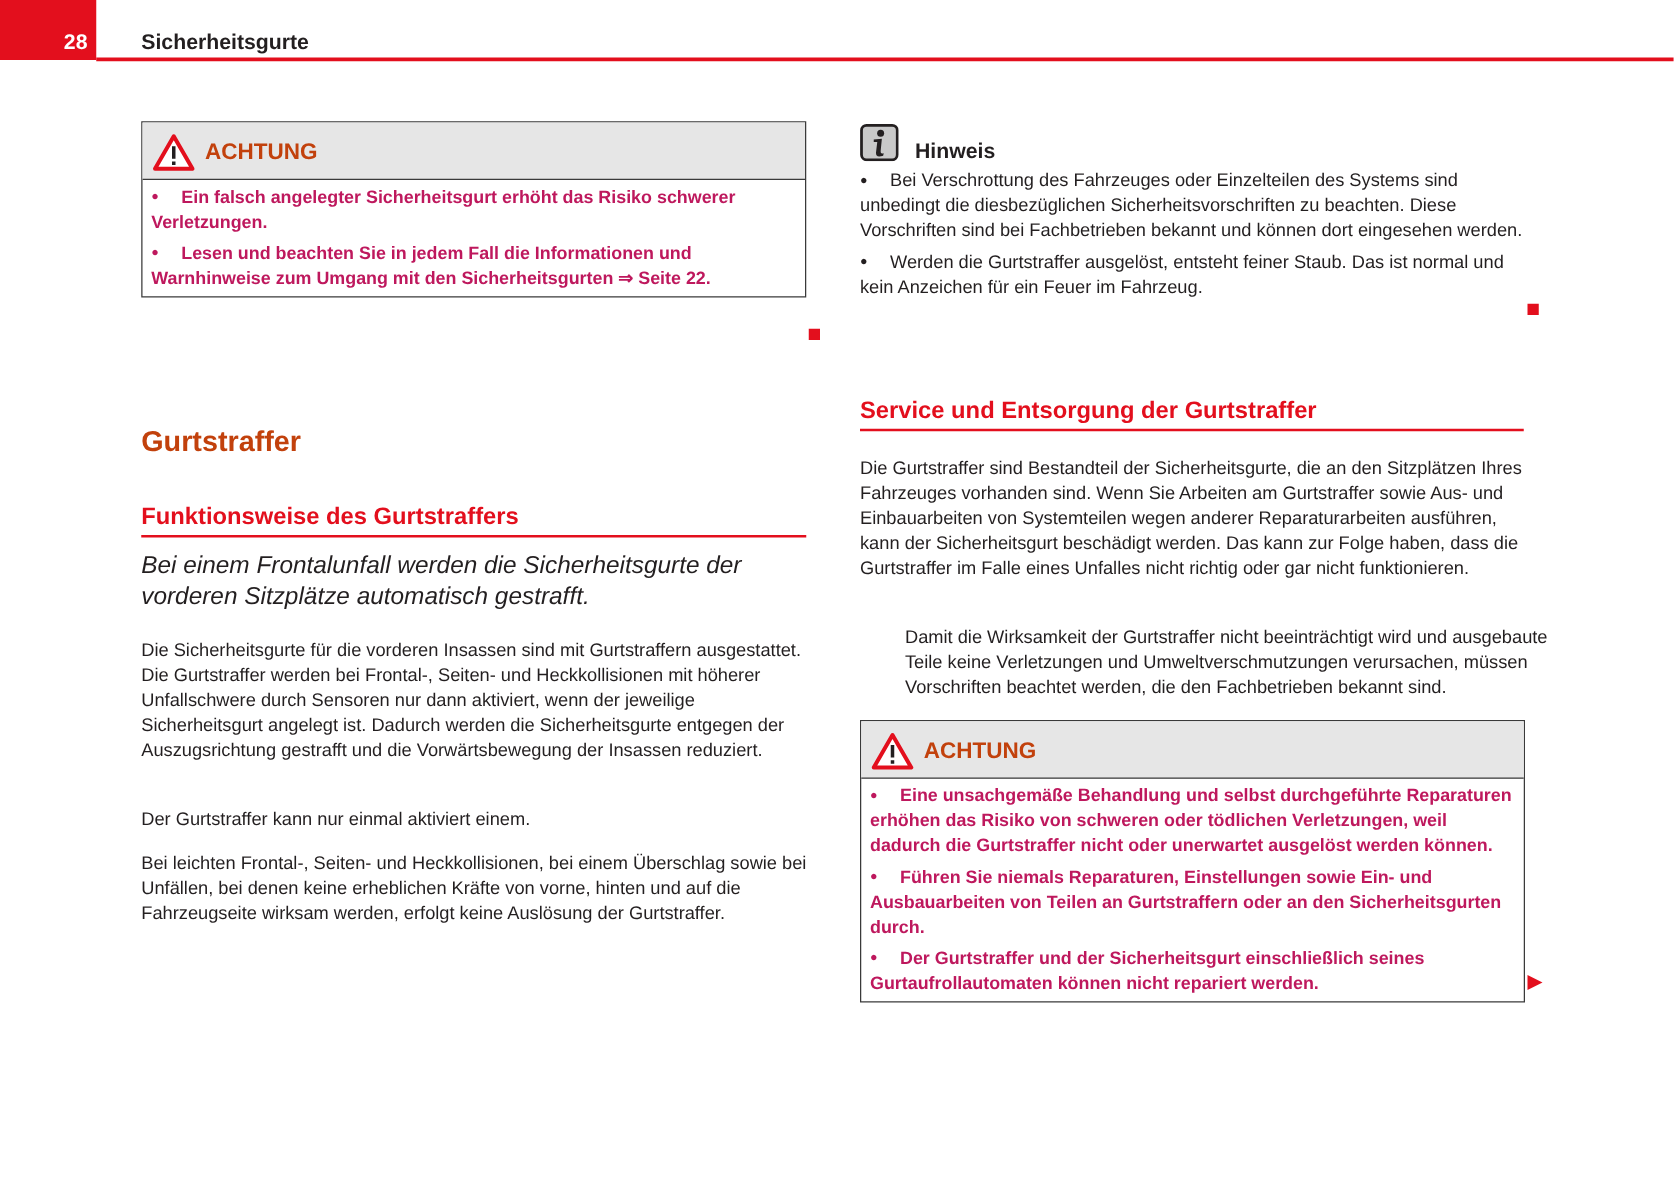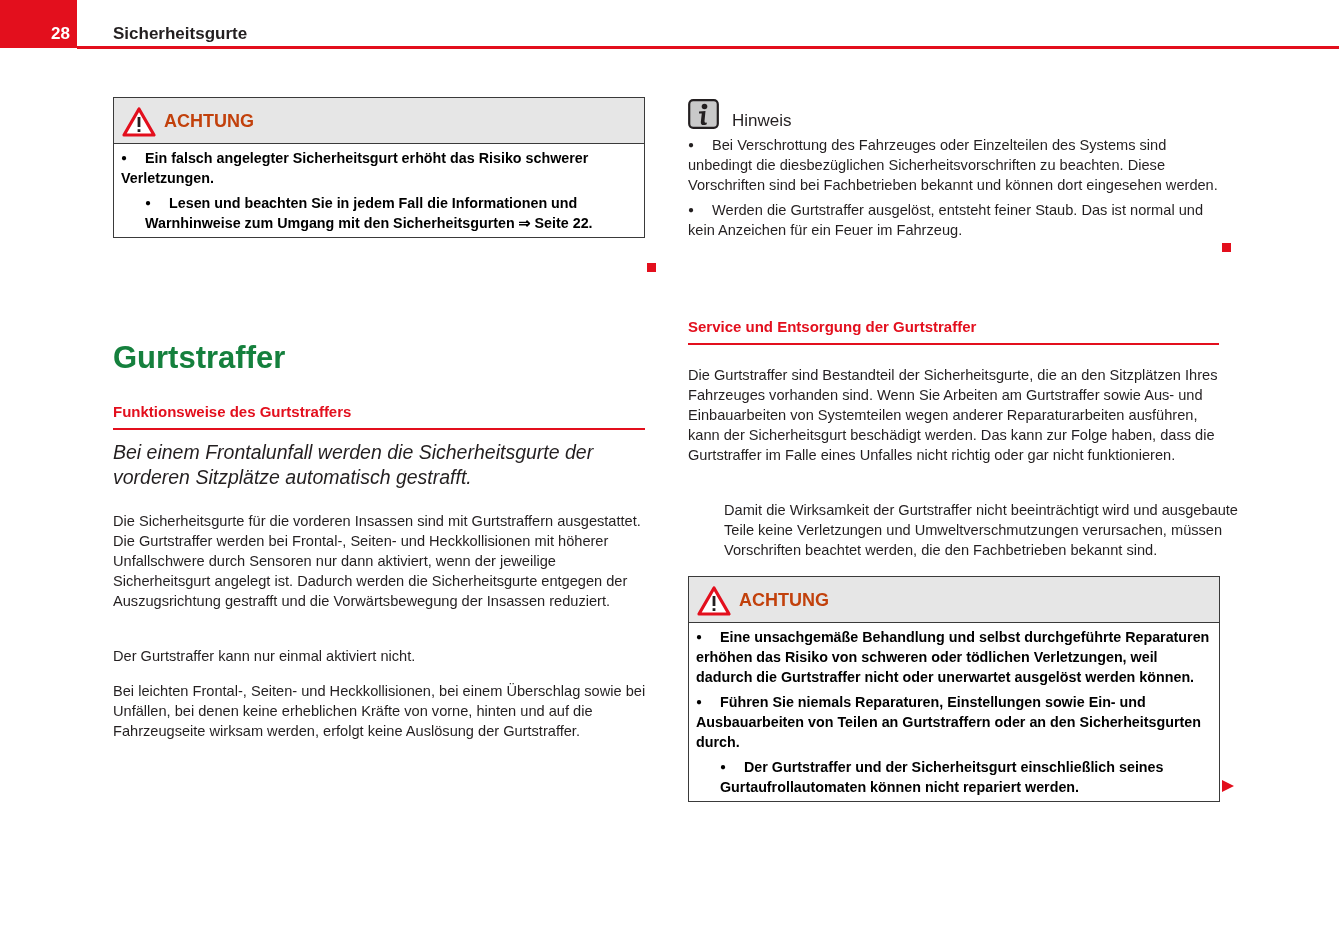--- a/index.html
+++ b/index.html
@@ -53,61 +53,61 @@
     }
     .warn-title {
       position: absolute; left: 50px; top: 13px;
       font-family: "Liberation Sans", sans-serif;
       font-weight: bold; font-size: 18px; color: #c2410c;
     }
     .warn-body { padding: 4px 8px 4px 7px; }
     .warn-item {
       font-family: "Liberation Sans", sans-serif;
       font-weight: bold; font-size: 14.3px; line-height: 20px;
-      margin-bottom: 5px; color: #000000;
+      margin-bottom: 5px; color: #be185d;
     }
-    .warn-item:last-child { margin-bottom: 0; margin-left: 24px; }
+    .warn-item:last-child { margin-bottom: 0; }
     .bullet { display: inline-block; width: 24px; }
 
     .end-square {
       position: absolute; width: 9px; height: 9px; background: #e30f1d;
     }
     .end-arrow {
       position: absolute; width: 0; height: 0;
       border-top: 6px solid transparent; border-bottom: 6px solid transparent;
       border-left: 12px solid #e30f1d;
     }
 
     
     .h1 {
       position: absolute; left: 113px; top: 340px;
-      color: #15803d; font-weight: bold; font-size: 31px;
+      color: #c2410c; font-weight: bold; font-size: 23px;
       font-family: "Liberation Sans", sans-serif;
     }
     .h2 {
       position: absolute;
-      color: #e30f1d; font-weight: bold; font-size: 15px;
+      color: #e30f1d; font-weight: bold; font-size: 19px;
       font-family: "Liberation Sans", sans-serif;
     }
     .h2-rule { position: absolute; height: 2px; background: #e30f1d; }
     .lead {
       position: absolute; left: 113px; top: 440px; width: 535px;
       font-family: "Liberation Sans", sans-serif;
       font-style: italic; font-size: 19.5px; line-height: 25px; color: #231f20;
     }
     .para { position: absolute; }
 
     
     .info-icon {
       position: absolute; left: 688px; top: 99px; width: 31px; height: 30px;
     }
     .hinweis-title {
       position: absolute; left: 732px; top: 111px;
       font-family: "Liberation Sans", sans-serif;
-      font-weight: normal; font-size: 17px; color: #231f20;
+      font-weight: bold; font-size: 17px; color: #231f20;
     }
     .hinweis-body { position: absolute; left: 688px; top: 135px; width: 530px; }
     .hinweis-item { margin-bottom: 5px; }
   </style>
 </head>
 <body>
 
 <div class="page">
 
   <div class="header-block">
@@ -131,21 +131,21 @@
     </div>
   </div>
   <div class="end-square" style="left:647px; top:263px;"></div>
 
   <div class="h1">Gurtstraffer</div>
   <div class="h2" style="left:113px; top:403px;">Funktionsweise des Gurtstraffers</div>
   <div class="h2-rule" style="left:113px; top:428px; width:532px;"></div>
   <div class="lead">Bei einem Frontalunfall werden die Sicherheitsgurte der vorderen Sitzplätze automatisch gestrafft.</div>
 
   <div class="para body-text" style="left:113px; top:511px; width:535px;">Die Sicherheitsgurte für die vorderen Insassen sind mit Gurtstraffern ausgestattet. Die Gurtstraffer werden bei Frontal-, Seiten- und Heckkollisionen mit höherer Unfallschwere durch Sensoren nur dann aktiviert, wenn der jeweilige Sicherheitsgurt angelegt ist. Dadurch werden die Sicherheitsgurte entgegen der Auszugsrichtung gestrafft und die Vorwärtsbewegung der Insassen reduziert.</div>
-  <div class="para body-text" style="left:113px; top:646px; width:535px;">Der Gurtstraffer kann nur einmal aktiviert nicht.</div>
+  <div class="para body-text" style="left:113px; top:646px; width:535px;">Der Gurtstraffer kann nur einmal aktiviert einem.</div>
   <div class="para body-text" style="left:113px; top:681px; width:535px;">Bei leichten Frontal-, Seiten- und Heckkollisionen, bei einem Überschlag sowie bei Unfällen, bei denen keine erheblichen Kräfte von vorne, hinten und auf die Fahrzeugseite wirksam werden, erfolgt keine Auslösung der Gurtstraffer.</div>
 
   <svg class="info-icon" viewBox="0 0 31 30">
     <rect x="1.2" y="1.2" width="28.6" height="27.6" rx="4" ry="4" fill="#c9c9c9" stroke="#231f20" stroke-width="2.2"></rect>
     <circle cx="16.5" cy="7.5" r="2.8" fill="#231f20"></circle>
     <path d="M11 12.5 L17.5 12 L16.5 22 Q16.3 24.5 19 23.5 L18.5 25.5 Q12.5 27.5 12.8 23 L13.8 14.5 L11 14.5 Z" fill="#231f20"></path>
   </svg>
   <div class="hinweis-title">Hinweis</div>
   <div class="hinweis-body body-text">
     <div class="hinweis-item"><span class="bullet" style="font-size: 10px; vertical-align: 2px;">●</span><span>Bei Verschrottung des Fahrzeuges oder Einzelteilen des Systems sind unbedingt die diesbezüglichen Sicherheitsvorschriften zu beachten. Diese Vorschriften sind bei Fachbetrieben bekannt und können dort eingesehen werden.</span></div>

